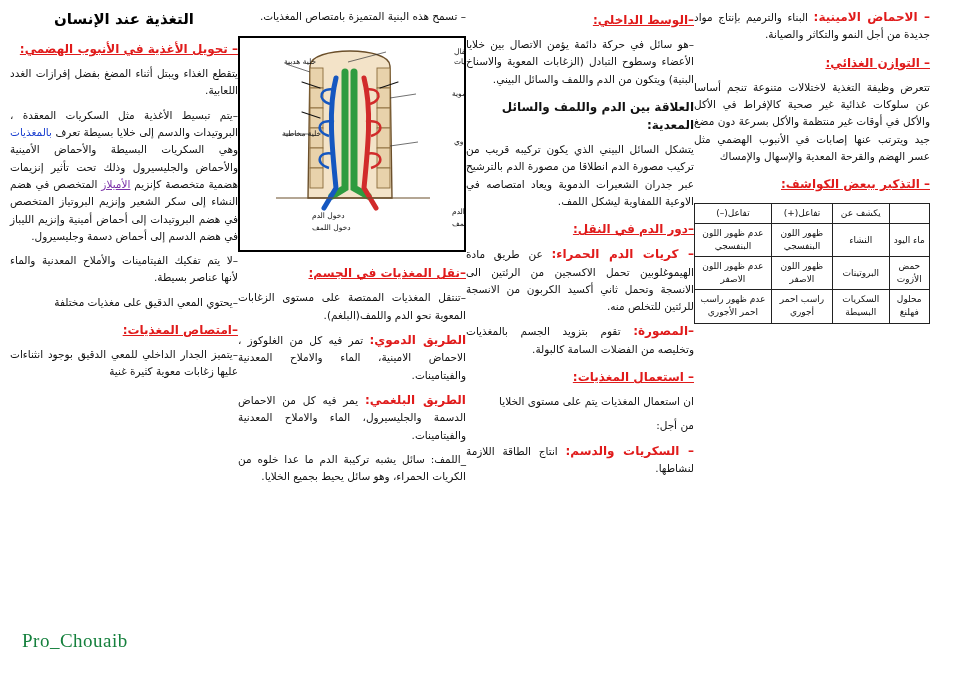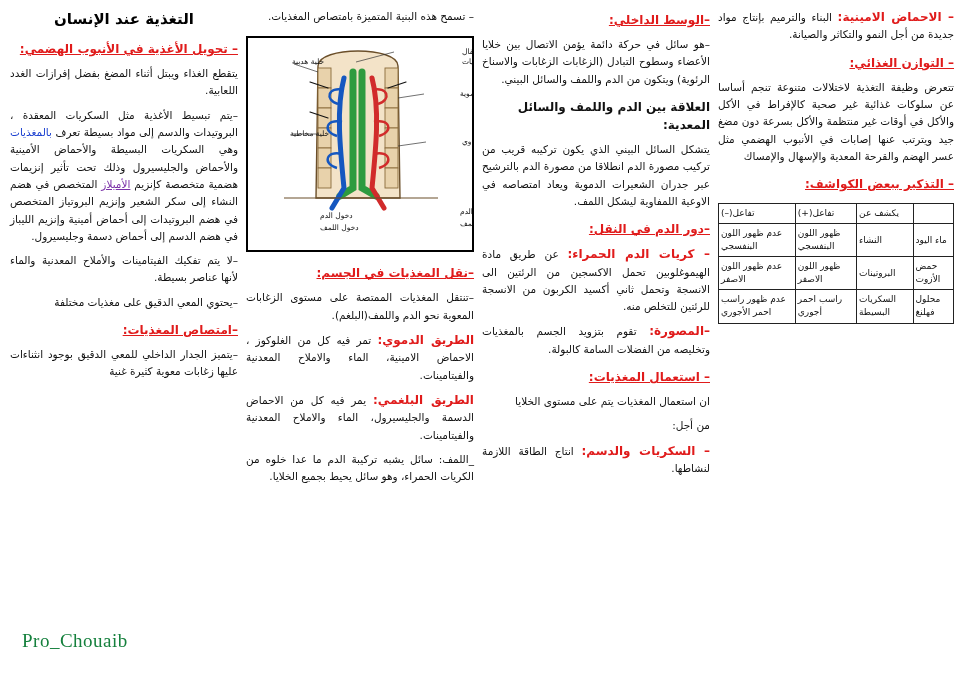--- a/index.html
+++ b/index.html
@@ -16,21 +16,20 @@
     overflow: hidden;
   }
   .page {
     position: relative;
     width: 960px;
     height: 678px;
     box-sizing: border-box;
     padding: 8px 10px 4px 10px;
     display: flex;
     flex-direction: row-reverse;
-    gap: 8px;
   }
   .col {
     flex: 1 1 0;
     min-width: 0;
     display: flex;
     flex-direction: column;
     gap: 5px;
   }
   .col-1 { flex: 0 0 228px; }
   .col-2 { flex: 0 0 228px; }
@@ -80,21 +79,21 @@
   
   table.mini {
     width: 100%;
     border-collapse: collapse;
     font-size: 9px;
     margin-top: 3px;
   }
   table.mini th, table.mini td {
     border: 1px solid #222;
     padding: 3px 2px;
-    text-align: left;
+    text-align: center;
     vertical-align: middle;
     line-height: 1.45;
     color: #111;
   }
   table.mini th { font-weight: normal; }
 
   .signature {
     position: absolute;
     left: 22px;
     bottom: 26px;
@@ -110,21 +109,21 @@
 <body>
 
 <div class="page">
 
   <div class="col col-1">
     <div class="doc-title">التغذية عند الإنسان</div>
     <div class="heading-red heading-red-ul">– تحويل الأغذية في الأنبوب الهضمي:</div>
     <p class="para">يتقطع الغذاء ويبتل أثناء المضغ بفضل إفرازات الغدد اللعابية.</p>
     <p class="para">
       <span>–يتم تبسيط الأغذية مثل السكريات المعقدة ،</span>
-      <span>البروتيدات والدسم إلى مواد بسيطة تعرف</span>
+      <span>البروتيدات والدسم إلى خلايا بسيطة تعرف</span>
       <span class="kw-blue">بالمغذيات</span>
       <span>وهي السكريات البسيطة والأحماض الأمينية والأحماض والجليسيرول وذلك تحت تأثير إنزيمات هضمية متخصصة كإنزيم</span>
       <span class="kw-purple">الأميلاز</span>
       <span>المتخصص في هضم النشاء إلى سكر الشعير وإنزيم البروتياز المتخصص في هضم البروتيدات إلى أحماض أمينية وإنزيم الليباز في هضم الدسم إلى أحماض دسمة وجليسيرول.</span>
     </p>
     <p class="para">–لا يتم تفكيك الفيتامينات والأملاح المعدنية والماء لأنها عناصر بسيطة.</p>
     <p class="para">–يحتوي المعي الدقيق على مغذيات مختلفة</p>
     <div class="heading-red heading-red-ul">–امتصاص المغذيات:</div>
     <p class="para">–يتميز الجدار الداخلي للمعي الدقيق بوجود انثناءات عليها زغابات معوية كثيرة غنية</p>
   </div>
@@ -210,21 +209,21 @@
     </p>
     <p class="para">
       <span class="heading-red" style="display:inline">الطريق البلغمي:</span>
       <span>يمر فيه كل من الاحماض الدسمة والجليسيرول، الماء والاملاح المعدنية والفيتامينات.</span>
     </p>
     <p class="para">_اللمف: سائل يشبه تركيبة الدم ما عدا خلوه من الكريات الحمراء، وهو سائل يحيط بجميع الخلايا.</p>
   </div>
 
   <div class="col col-3">
     <div class="heading-red heading-red-ul">–الوسط الداخلي:</div>
-    <p class="para">–هو سائل في حركة دائمة يؤمن الاتصال بين خلايا الأعضاء وسطوح التبادل (الزغابات الزغابات والاسناخ الرئوية) ويتكون من الدم واللمف والسائل البيني.</p>
+    <p class="para">–هو سائل في حركة دائمة يؤمن الاتصال بين خلايا الأعضاء وسطوح التبادل (الزغابات المعوية والاسناخ البنية) ويتكون من الدم واللمف والسائل البيني.</p>
     <div class="heading-red" style="color:#111">العلاقة بين الدم واللمف والسائل المعدية:</div>
     <p class="para">يتشكل السائل البيني الذي يكون تركيبه قريب من تركيب مصورة الدم انطلاقا من مصورة الدم بالترشيح عبر جدران الشعيرات الدموية ويعاد امتصاصه في الاوعية اللمفاوية ليشكل اللمف.</p>
     <div class="heading-red heading-red-ul">–دور الدم في النقل:</div>
     <p class="para">
       <span class="heading-red" style="display:inline">– كريات الدم الحمراء:</span>
       <span>عن طريق مادة الهيموغلوبين تحمل الاكسجين من الرئتين الى الانسجة وتحمل ثاني أكسيد الكربون من الانسجة للرئتين للتخلص منه.</span>
     </p>
     <p class="para">
       <span class="heading-red" style="display:inline">–المصورة:</span>
       <span>تقوم بتزويد الجسم بالمغذيات وتخليصه من الفضلات السامة كالبولة.</span>

